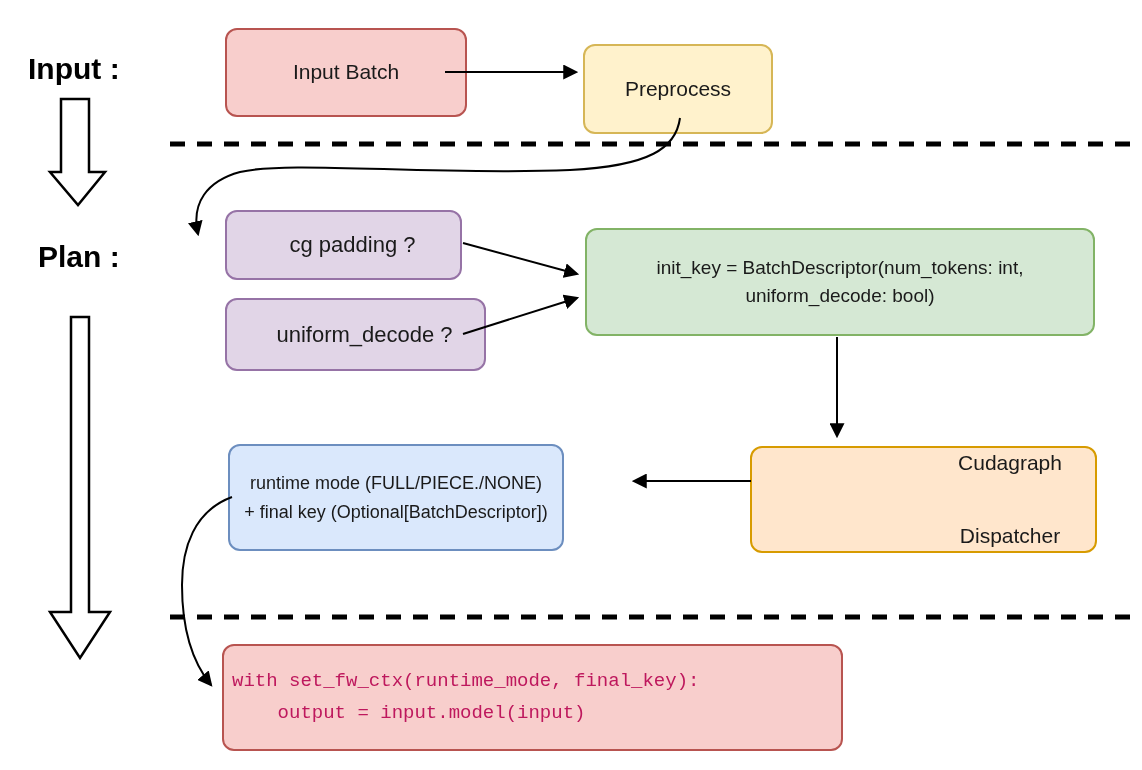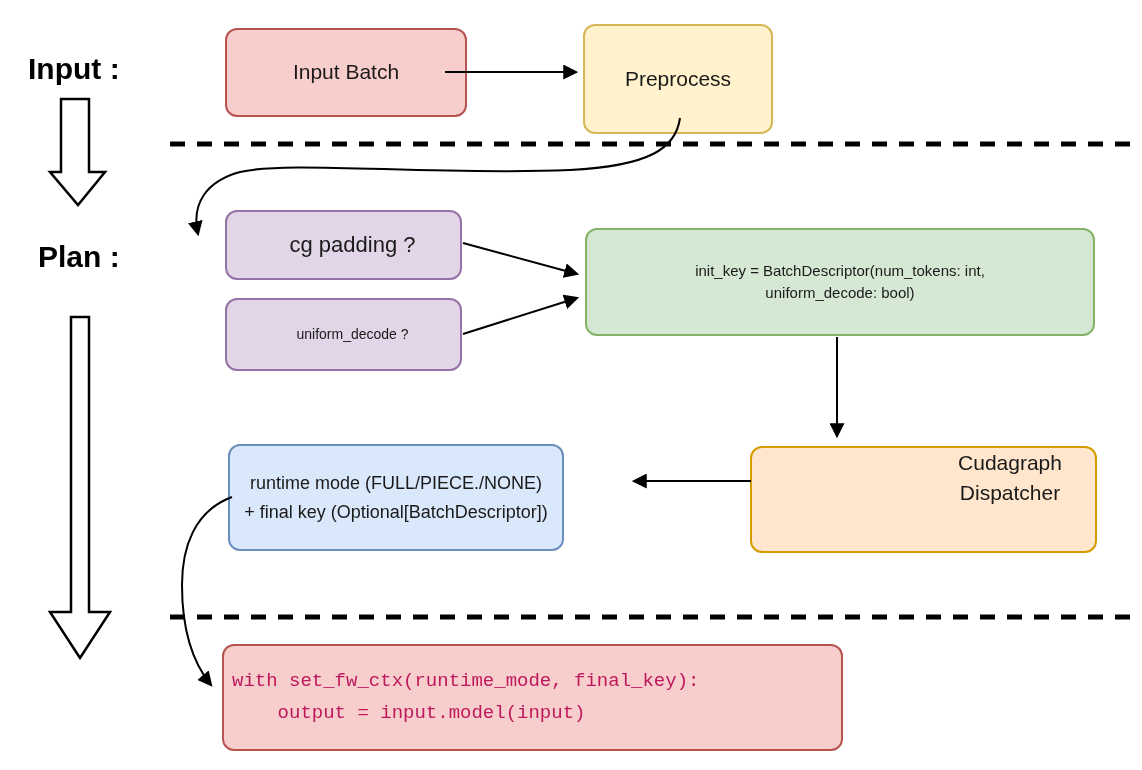--- a/index.html
+++ b/index.html
@@ -33,29 +33,29 @@
   }
   .node.pink   { background: #f8cecc; border-color: #b85450; }
   .node.yellow { background: #fff2cc; border-color: #d6b656; }
   .node.purple { background: #e1d5e7; border-color: #9673a6; padding-left: 18px; }
   .node.green  { background: #d5e8d4; border-color: #82b366; }
   .node.blue   { background: #dae8fc; border-color: #6c8ebf; }
   .node.orange-light { background: #ffe6cc; border-color: #d79b00; }
   .node.orange-dark  { background: #fcd5b3; border-color: #d79b00; }
 
   #input-batch-box    { left: 225px; top: 28px;  width: 242px; height: 89px;  font-size: 21px; }
-  #preprocess-box     { left: 583px; top: 24px;  width: 190px; height: 110px;  font-size: 21px; }
+  #preprocess-box     { left: 583px; top: 44px;  width: 190px; height: 90px;  font-size: 21px; }
   #cg-padding-box     { left: 225px; top: 210px; width: 237px; height: 70px;  font-size: 22px; }
-  #uniform-decode-box { left: 225px; top: 298px; width: 237px; height: 73px;  font-size: 14px; }
-  #init-key-box       { left: 585px; top: 228px; width: 510px; height: 108px; font-size: 15px; }
+  #uniform-decode-box { left: 225px; top: 298px; width: 261px; height: 73px;  font-size: 22px; }
+  #init-key-box       { left: 585px; top: 228px; width: 510px; height: 108px; font-size: 19px; }
   #cudagraph-box      { left: 750px; top: 446px; width: 347px; height: 107px; font-size: 21px;
                         align-items: flex-end; }
   #cudagraph-box .label-area {
     width: 170px; height: 100%;
-    display: flex; flex-direction: column; align-items: center; justify-content: flex-start;
+    display: flex; flex-direction: column; align-items: center; justify-content: space-between;
   }
   #dispatch-box       { left: 753px; top: 443px; width: 178px; height: 73px;  font-size: 18px; }
   #runtime-mode-box   { left: 228px; top: 444px; width: 336px; height: 107px; font-size: 18px; line-height: 1.6; }
   #execute-code-box   {
     left: 222px; top: 644px; width: 621px; height: 107px;
     font-family: "Liberation Mono", "DejaVu Sans Mono", monospace;
     font-size: 19px;
     align-items: flex-start;
     justify-content: center;
     padding-left: 8px;

